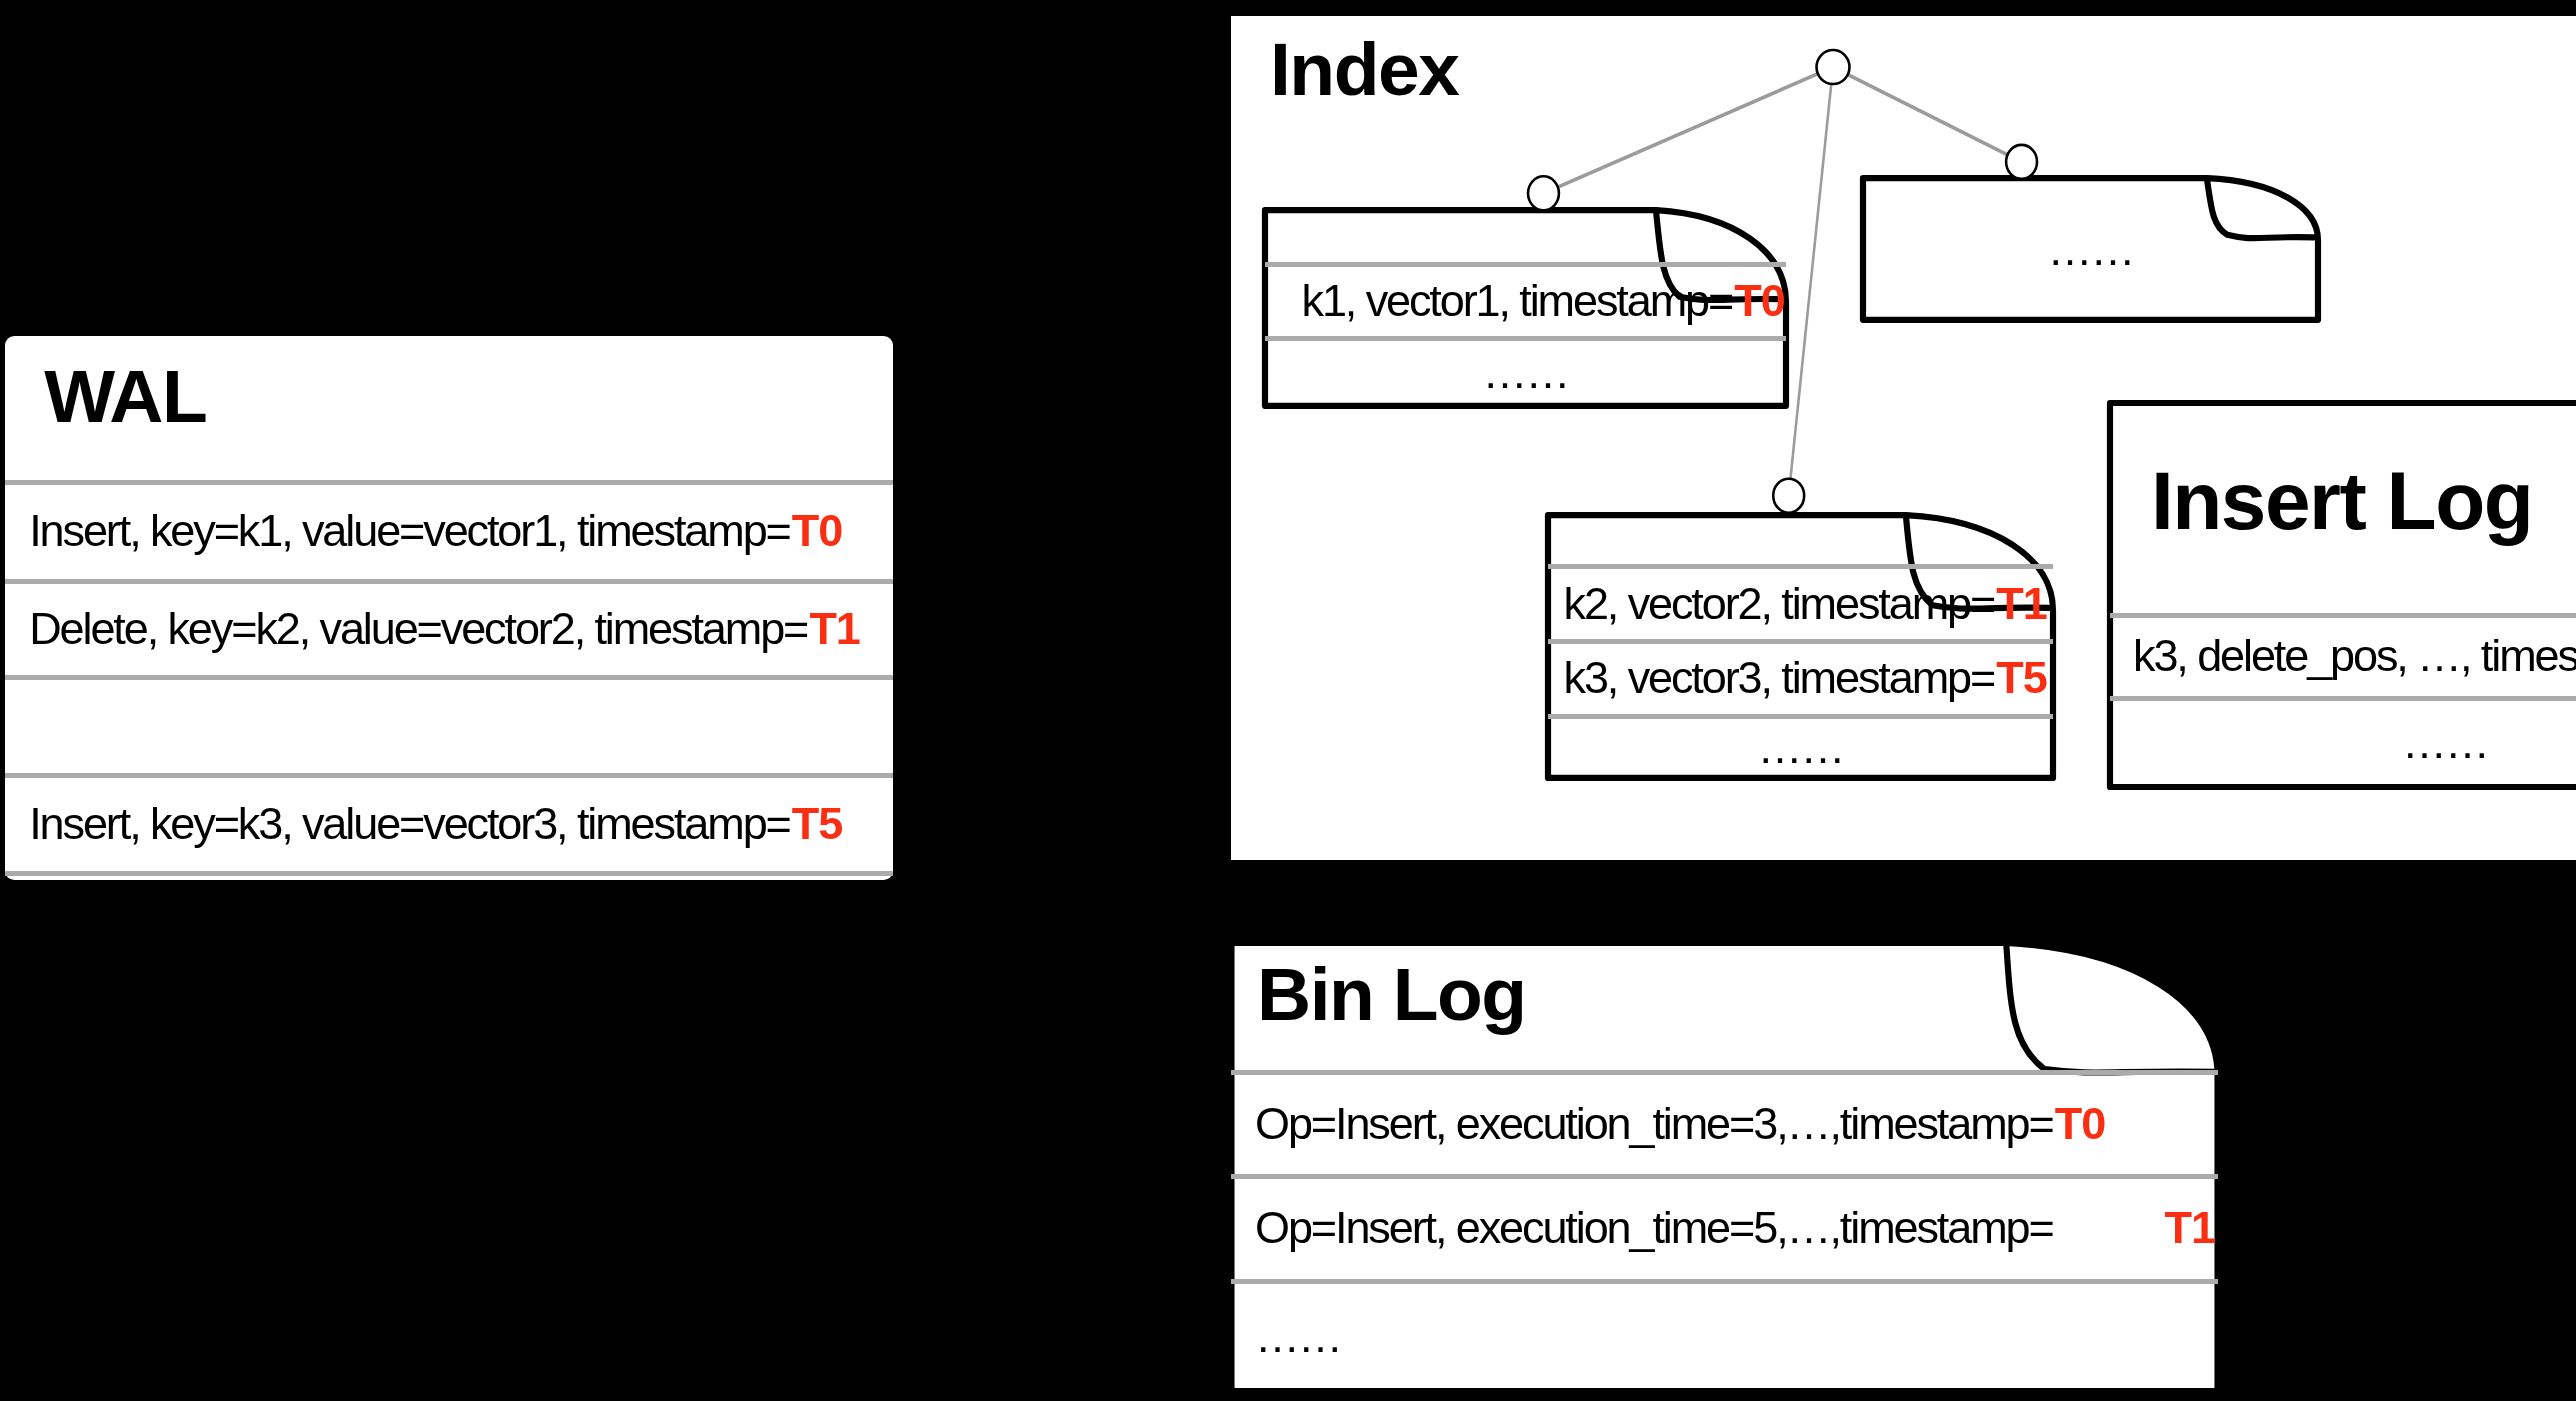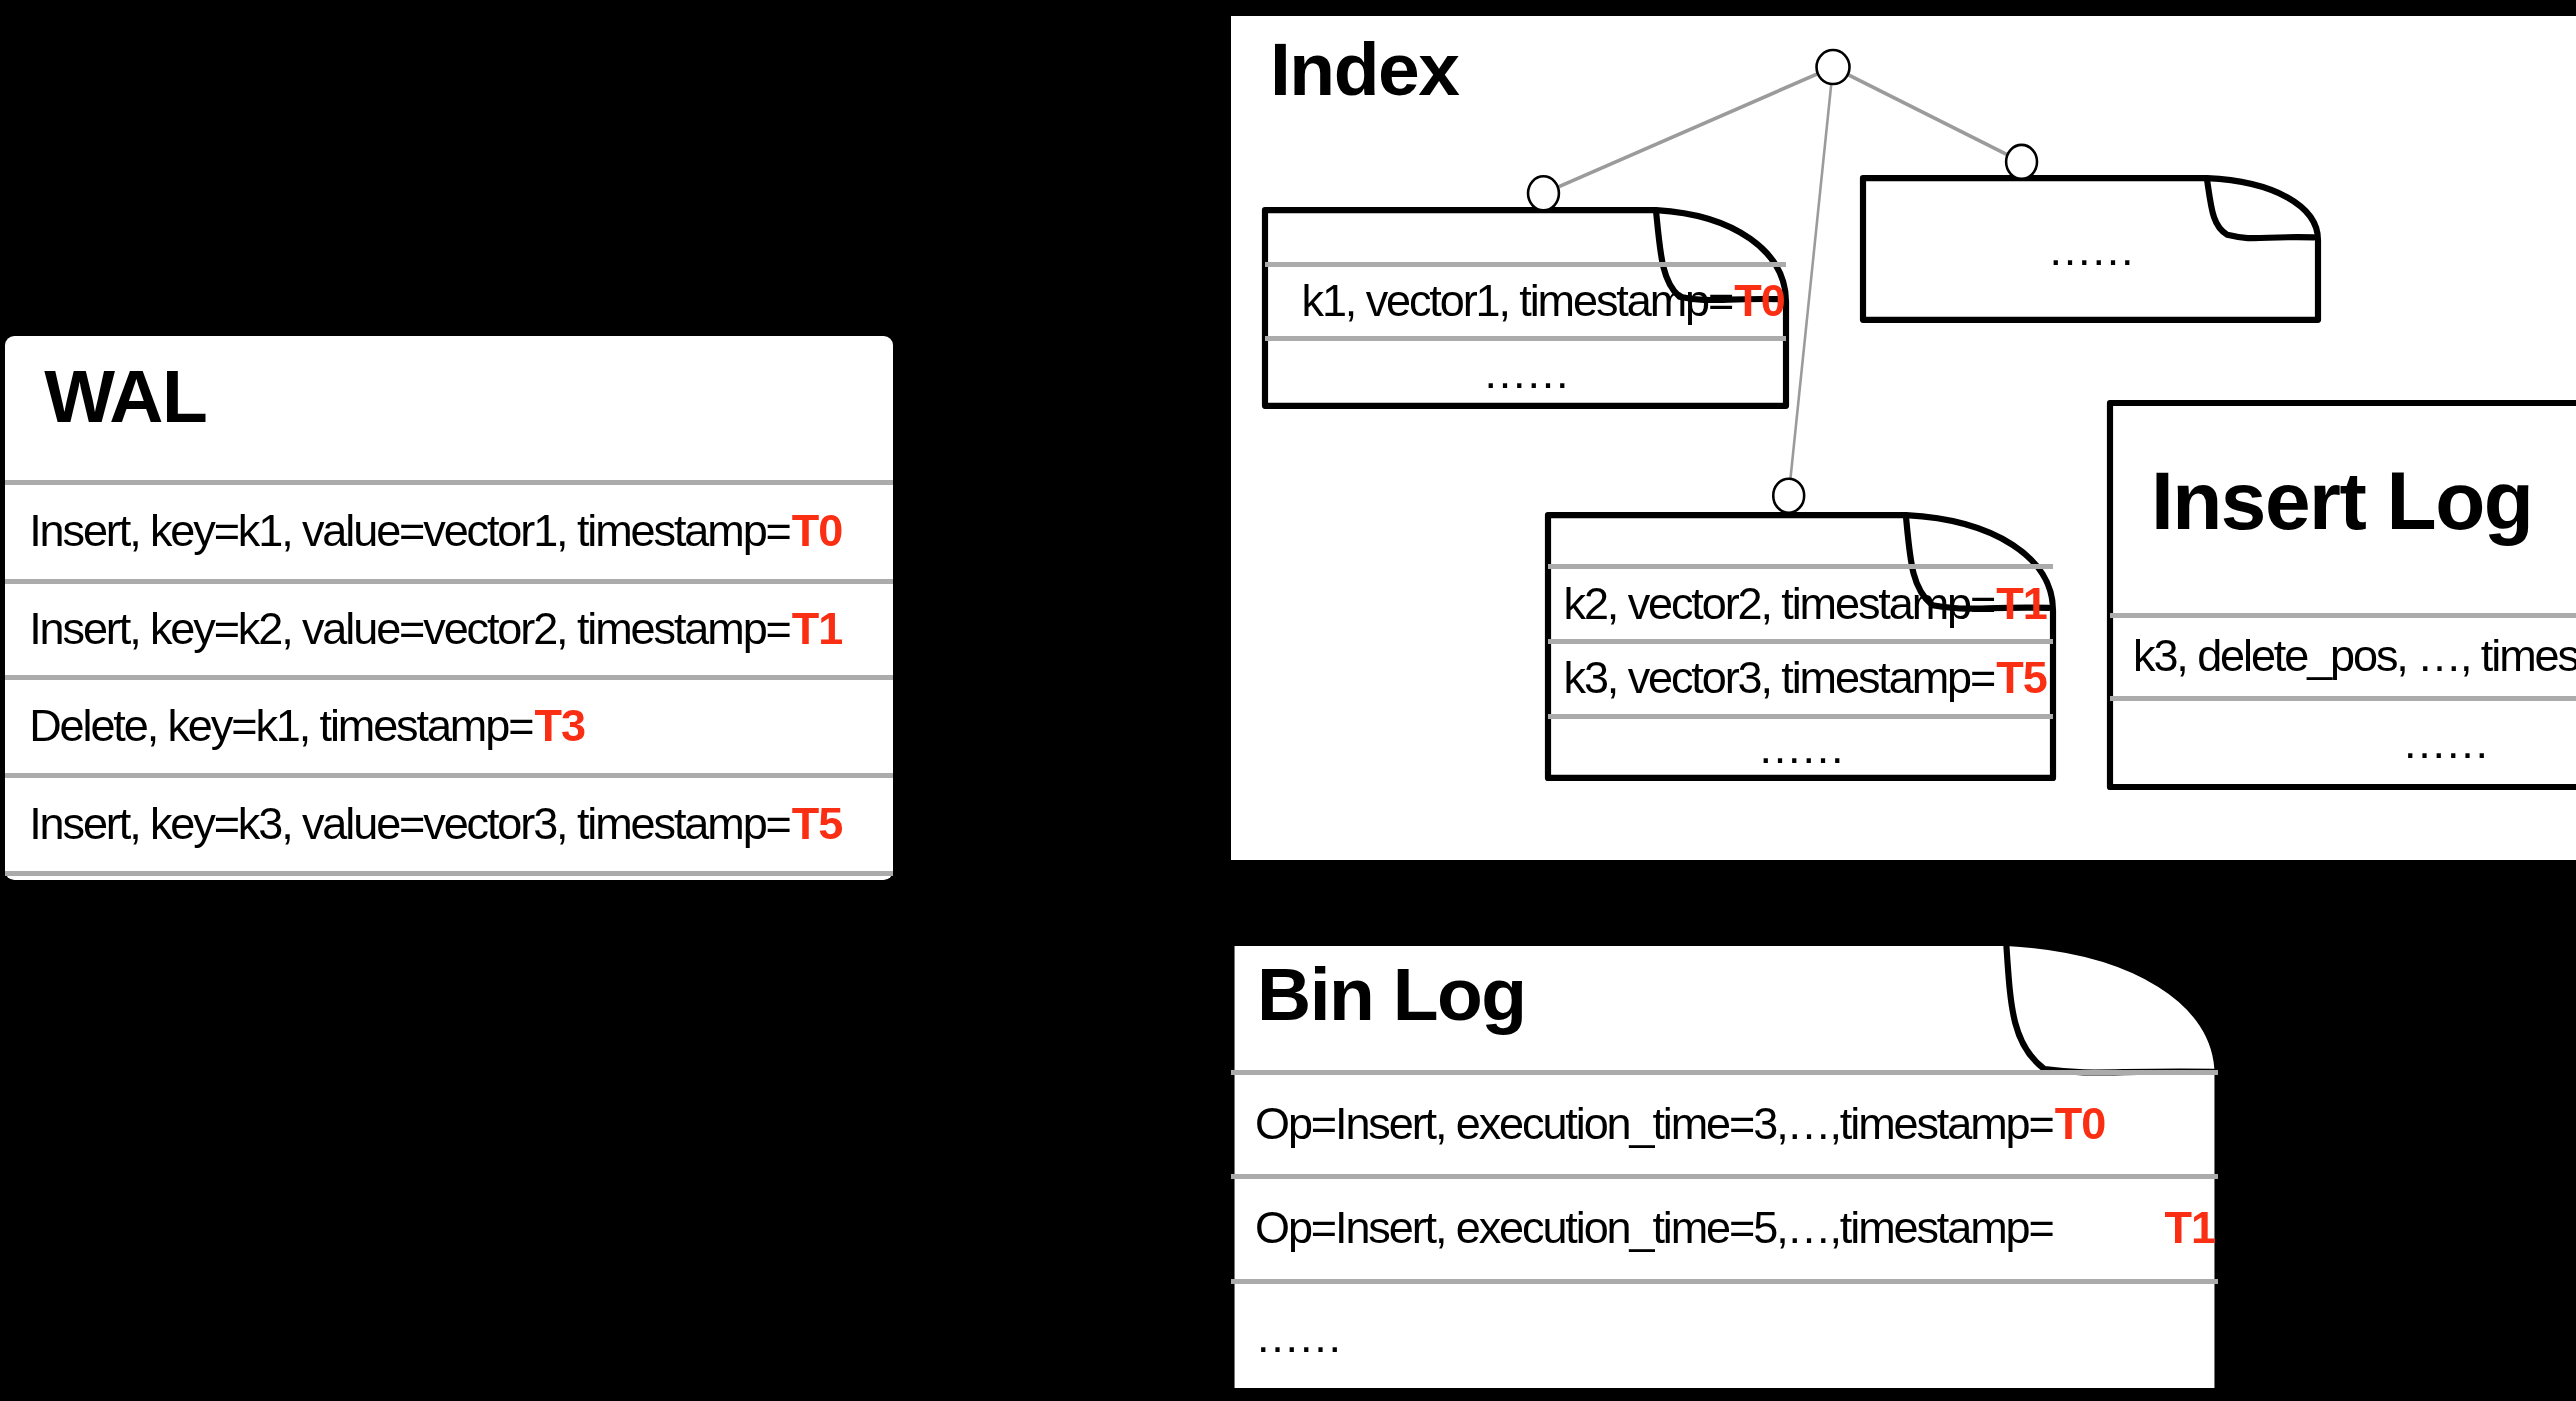--- a/index.html
+++ b/index.html
@@ -28,26 +28,22 @@
   <div class="sep" style="top:243px;"></div>
   <div class="sep" style="top:339px;"></div>
   <div class="sep" style="top:437px;"></div>
   <div class="sep" style="top:535px;"></div>
 
   <div class="row" style="left:24px;right:5.2px;top:146px;height:96px;">
     <span>Insert, key=k1, value=vector1, timestamp=</span>
       <span class="hl">T0</span>
   </div>
   <div class="row" style="left:24px;right:5.2px;top:245px;height:94px;">
-    <span>Insert, key=k2, value=vector2, timestamp=</span>
+    <span>Delete, key=k2, value=vector2, timestamp=</span>
       <span class="hl">T1</span>
-  </div>
-  <div class="row" style="left:24px;right:5.2px;top:341px;height:96px;">
-    <span>Delete, key=k1, timestamp=</span>
-      <span class="hl">T3</span>
   </div>
   <div class="row" style="left:24px;right:5.2px;top:439px;height:96px;">
     <span>Insert, key=k3, value=vector3, timestamp=</span>
       <span class="hl">T5</span>
   </div>
   <div class="row" style="left:24px;right:5.2px;top:537px;height:128px;">
     <span>……</span>
       <span class="hl"></span>
   </div>
 </div>

